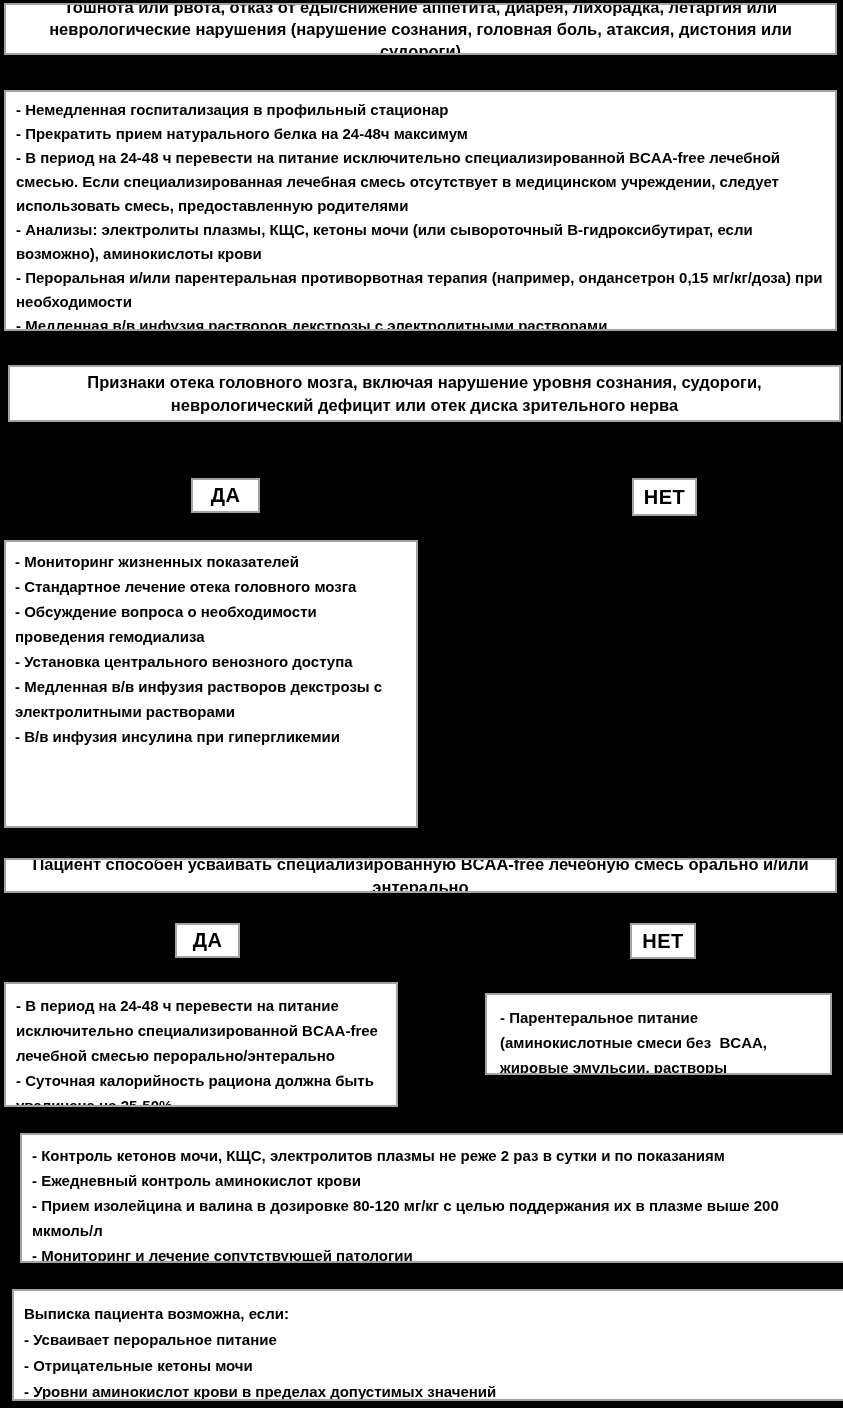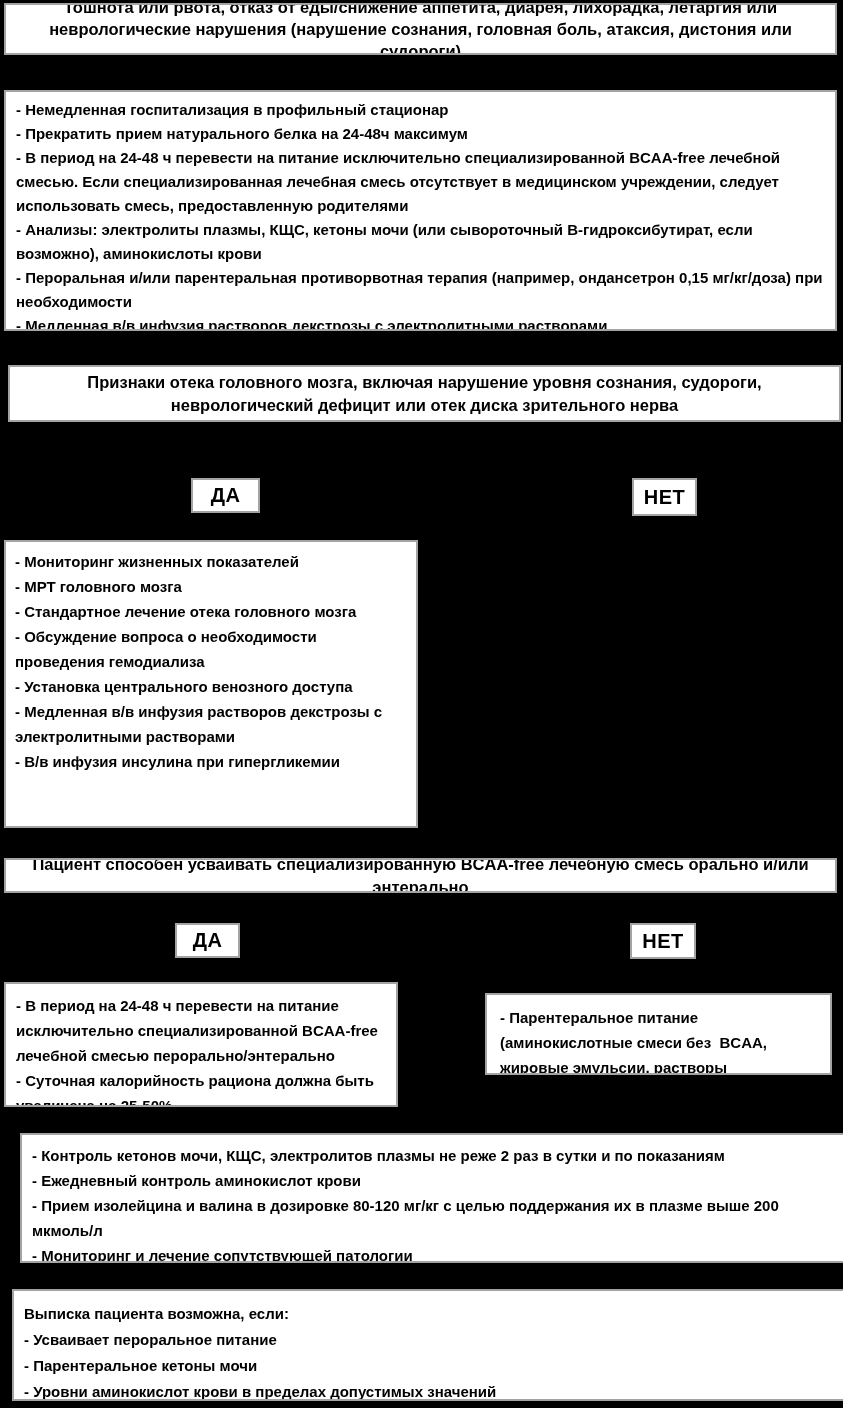--- a/index.html
+++ b/index.html
@@ -77,21 +77,20 @@
 
   <div class="box yesno" id="yes1">
     <span>ДА</span>
   </div>
   <div class="box yesno" id="no1">
     <span>НЕТ</span>
   </div>
 
   <div class="box list" id="edema-actions">
       <div class="line">- Мониторинг жизненных показателей</div>
-      <div class="line">- МРТ головного мозга</div>
       <div class="line">- Стандартное лечение отека головного мозга</div>
       <div class="line">- Обсуждение вопроса о необходимости проведения гемодиализа</div>
       <div class="line">- Установка центрального венозного доступа</div>
       <div class="line">- Медленная в/в инфузия растворов декстрозы с электролитными растворами</div>
       <div class="line">- В/в инфузия инсулина при гипергликемии</div>
     </div>
 
   <div class="box center" id="feeding-q">
     <span>Пациент способен усваивать специализированную BCAA-free лечебную смесь орально и/или энтерально</span>
   </div>
@@ -115,17 +114,17 @@
   <div class="box list" id="monitoring">
       <div class="line">- Контроль кетонов мочи, КЩС, электролитов плазмы не реже 2 раз в сутки и по показаниям</div>
       <div class="line">- Ежедневный контроль аминокислот крови</div>
       <div class="line">- Прием изолейцина и валина в дозировке 80-120 мг/кг с целью поддержания их в плазме выше 200 мкмоль/л</div>
       <div class="line">- Мониторинг и лечение сопутствующей патологии</div>
     </div>
 
   <div class="box list" id="discharge">
       <div class="line">Выписка пациента возможна, если:</div>
       <div class="line">- Усваивает пероральное питание</div>
-      <div class="line">- Парентеральное кетоны мочи</div>
+      <div class="line">- Отрицательные кетоны мочи</div>
       <div class="line">- Уровни аминокислот крови в пределах допустимых значений</div>
     </div>
 
 </div>
 
 </body></html>

